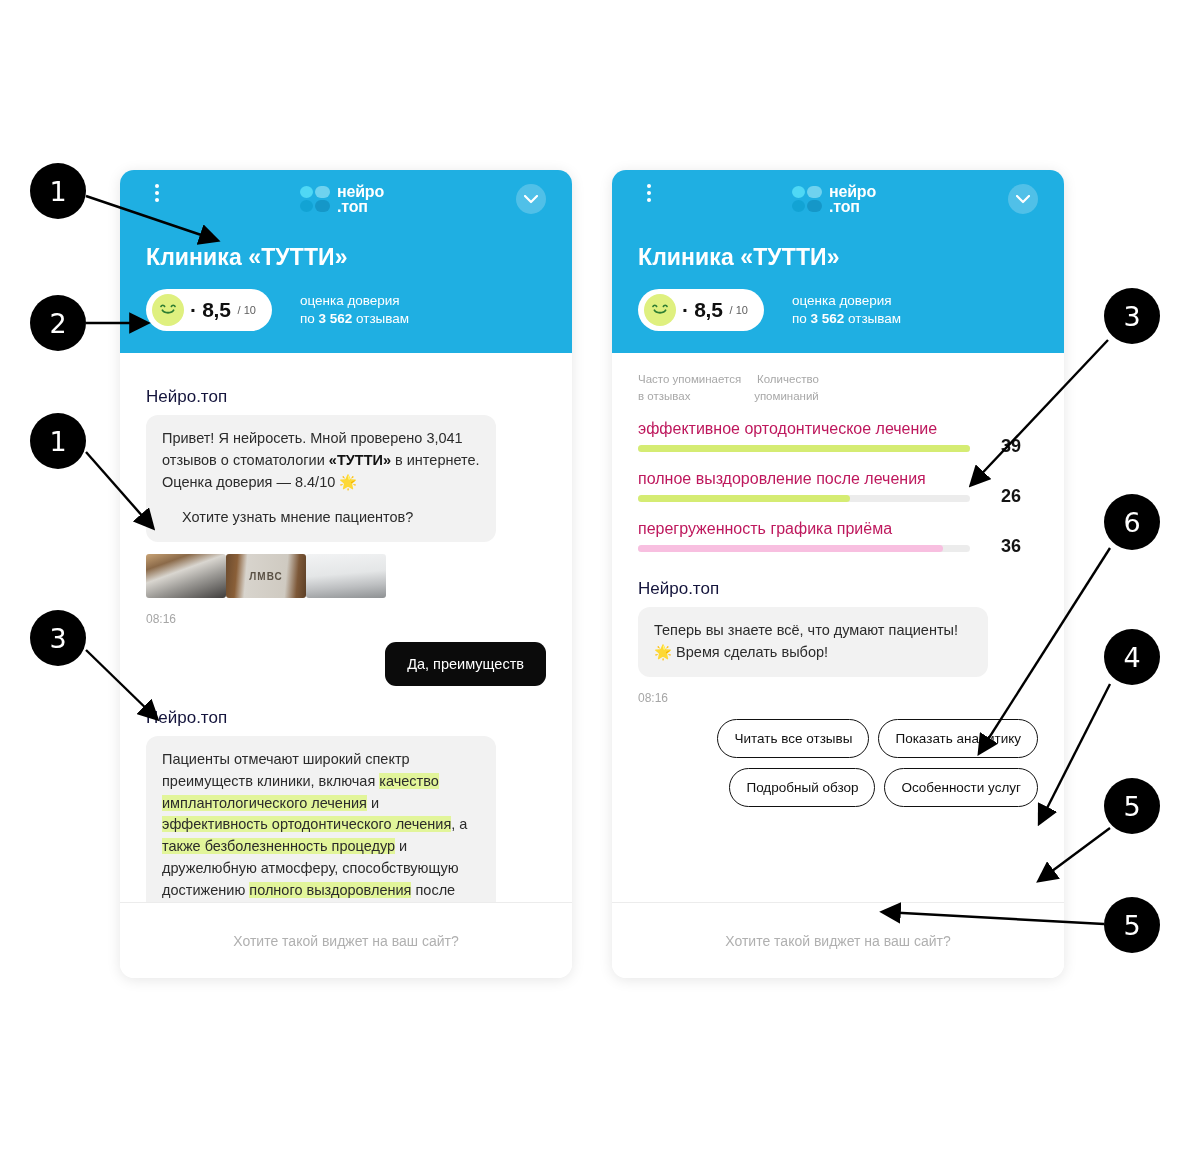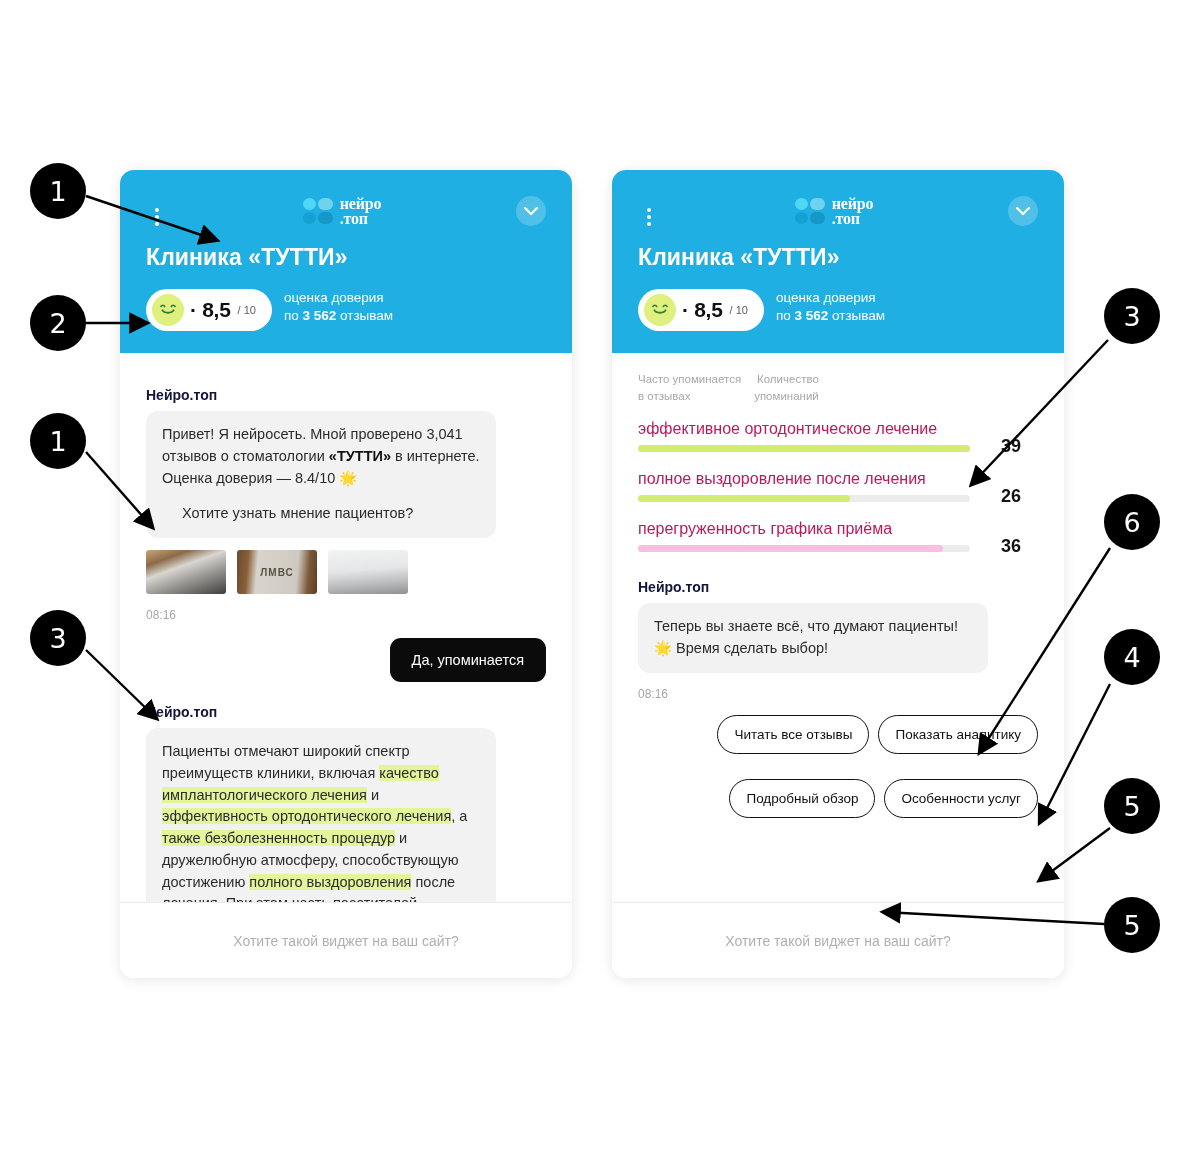--- a/index.html
+++ b/index.html
@@ -19,21 +19,21 @@
     border-radius: 14px;
     overflow: hidden;
     box-shadow: 0 2px 14px rgba(0,0,0,.10);
     display: flex; flex-direction: column;
   }
   #widget-left  { left: 120px; top: 170px; height: 808px; }
   #widget-right { left: 612px; top: 170px; height: 808px; }
 
   
   .wg-header { background: #1fafe2; padding: 14px 26px 22px 26px; position: relative; flex: 0 0 auto; }
-  .wg-toprow { display: flex; align-items: flex-end; justify-content: space-between; height: 42px; font-family: Liberation Serif, serif; }
+  .wg-toprow { display: flex; align-items: flex-start; justify-content: space-between; height: 42px; }
   .kebab { width: 22px; display: flex; flex-direction: column; align-items: center; gap: 3px; cursor: pointer; }
   .kebab i { display: block; width: 4px; height: 4px; border-radius: 50%; background: #fff; }
   .brand { display: flex; align-items: center; gap: 7px; }
   .brand-mark { width: 30px; height: 26px; display: grid; grid-template-columns: 13px 15px; grid-template-rows: 12px 12px; gap: 2px; }
   .bm { display: block; }
   .bm.a { background: #4fd8f5; border-radius: 50%; }
   .bm.b { background: #6fd2ef; border-radius: 7px; }
   .bm.c { background: #12a3d4; border-radius: 50%; }
   .bm.d { background: #1597c8; border-radius: 7px; }
   .brand-word { line-height: .94; color: #ffffff; font-weight: 700; }
@@ -41,46 +41,46 @@
   .brand-word .l2 { font-size: 16px; letter-spacing: -.2px; display: block; }
   .chev {
     width: 30px; height: 30px; border-radius: 50%;
     background: rgba(255,255,255,.22);
     display: flex; align-items: center; justify-content: center; cursor: pointer;
   }
   .chev svg { display: block; }
 
   .wg-title { color: #fff; font-size: 23px; font-weight: 700; margin-top: 18px; letter-spacing: .1px; }
 
-  .score-row { display: flex; gap: 12px; margin-top: 18px; }
+  .score-row { display: flex; align-items: center; gap: 28px; margin-top: 18px; }
   .score-pill {
     background: #fff; border-radius: 22px; height: 42px;
     display: flex; align-items: center; gap: 6px; padding: 0 16px 0 6px;
   }
   .smiley { width: 32px; height: 32px; border-radius: 50%; background: #dff07f; display: flex; align-items: center; justify-content: center; }
   .score-num { font-size: 21px; font-weight: 700; color: #101010; letter-spacing: -.3px; }
   .score-den { font-size: 11px; color: #5d5d5d; font-weight: 400; margin-left: 1px; }
   .score-sub { color: #fff; font-size: 13.5px; line-height: 1.35; }
   .score-sub b { font-weight: 700; }
 
   
   .wg-body { flex: 1 1 auto; position: relative; overflow: hidden; padding: 0 26px; }
   .wg-body.left { padding-top: 34px; }
   .wg-body.right { padding-top: 18px; }
 
-  .sender { font-size: 14px; font-weight: 700; color: #14143c; margin-bottom: 8px; }
+  .sender { font-size: 17px; font-weight: 400; color: #14143c; margin-bottom: 8px; }
   .bubble {
     background: #f2f2f2; border-radius: 12px; padding: 13px 16px;
     font-size: 14.5px; line-height: 1.5; color: #2b2b2b; max-width: 350px;
   }
   .bubble b { font-weight: 700; color: #111; }
   .bubble p + p { margin-top: 14px; margin-left: 20px; }
   .hl-green { background: #e2f59a; }
 
-  .thumbs { display: flex; gap: 11px; margin-top: 12px; }
+  .thumbs { display: flex; gap: 0; margin-top: 12px; }
   .thumb { width: 80px; height: 44px; border-radius: 3px; overflow: hidden; position: relative; cursor: pointer; }
   .th1 { background: linear-gradient(160deg,#c9a477 0%,#8b6a49 22%,#d9d6d0 40%,#9d9b97 62%,#3f3d3c 100%); }
   .th2 { background: linear-gradient(95deg,#6b4b2e 0%,#8a5f38 14%,#d8d4cd 26%,#cfcac1 74%,#7d5838 88%,#5c3f26 100%); }
   .th3 { background: linear-gradient(175deg,#f2f3f4 0%,#e4e6e7 45%,#bdbfc1 72%,#8e9193 100%); }
   .th2 .lbl {
     position: absolute; inset: 0; display: flex; align-items: center; justify-content: center;
     font-size: 10px; font-weight: 700; letter-spacing: 1px; color: #5a5145;
   }
 
   .ts { font-size: 12px; color: #a6a6a6; margin-top: 14px; }
@@ -96,21 +96,21 @@
   .an-row { display: flex; align-items: flex-start; margin-bottom: 13px; }
   .an-left { flex: 1 1 auto; padding-right: 14px; }
   .an-label { font-size: 16px; color: #be185d; margin-bottom: 7px; }
   .an-track { height: 7px; border-radius: 5px; background: #ececec; width: 100%; position: relative; }
   .an-fill { height: 7px; border-radius: 5px; position: absolute; left: 0; top: 0; }
   .an-fill.pos { background: #d5ec73; }
   .an-fill.neg { background: #f8bfe0; }
   .an-count { width: 54px; text-align: center; font-size: 18px; font-weight: 700; color: #141414; padding-top: 16px; }
 
   
-  .qr-wrap { margin-top: 14px; display: flex; flex-direction: column; align-items: flex-end; gap: 25px; }
+  .qr-wrap { margin-top: 14px; display: flex; flex-direction: column; align-items: flex-end; gap: 10px; }
   .qr-row { display: flex; gap: 9px; }
   .qr {
     border: 1.6px solid #111; border-radius: 22px; background: #fff;
     padding: 11px 16px; font-size: 13.5px; color: #111; cursor: pointer; white-space: nowrap;
   }
 
   
   .wg-footer {
     flex: 0 0 auto; border-top: 1px solid #ececec; height: 76px;
     display: flex; align-items: center; justify-content: center;
@@ -189,21 +189,21 @@
           <div class="thumb th1"></div>
           <div class="thumb th2">
               <span class="lbl">ЛМВС</span>
             </div>
           <div class="thumb th3"></div>
         </div>
         <div class="ts">08:16</div>
       </div>
 
       <div class="user-msg">
-        <div class="user-bubble">Да, упоминается</div>
+        <div class="user-bubble">Да, преимуществ</div>
       </div>
 
       <div class="msg-block">
         <div class="sender">Нейро.топ</div>
         <div class="bubble" id="msg2-bubble"><span>Пациенты отмечают широкий спектр преимуществ клиники, включая </span><span class="hl-green">качество имплантологического лечения</span><span> и </span><span class="hl-green">эффективность ортодонтического лечения</span><span>, а </span><span class="hl-green">также безболезненность процедур</span><span> и дружелюбную атмосферу, способствующую достижению </span><span class="hl-green">полного выздоровления</span><span> после лечения. При этом часть посетителей сталкивается </span></div>
       </div>
     </div>
 
     <div class="wg-footer">Хотите такой виджет на ваш сайт?</div>
   </div>

